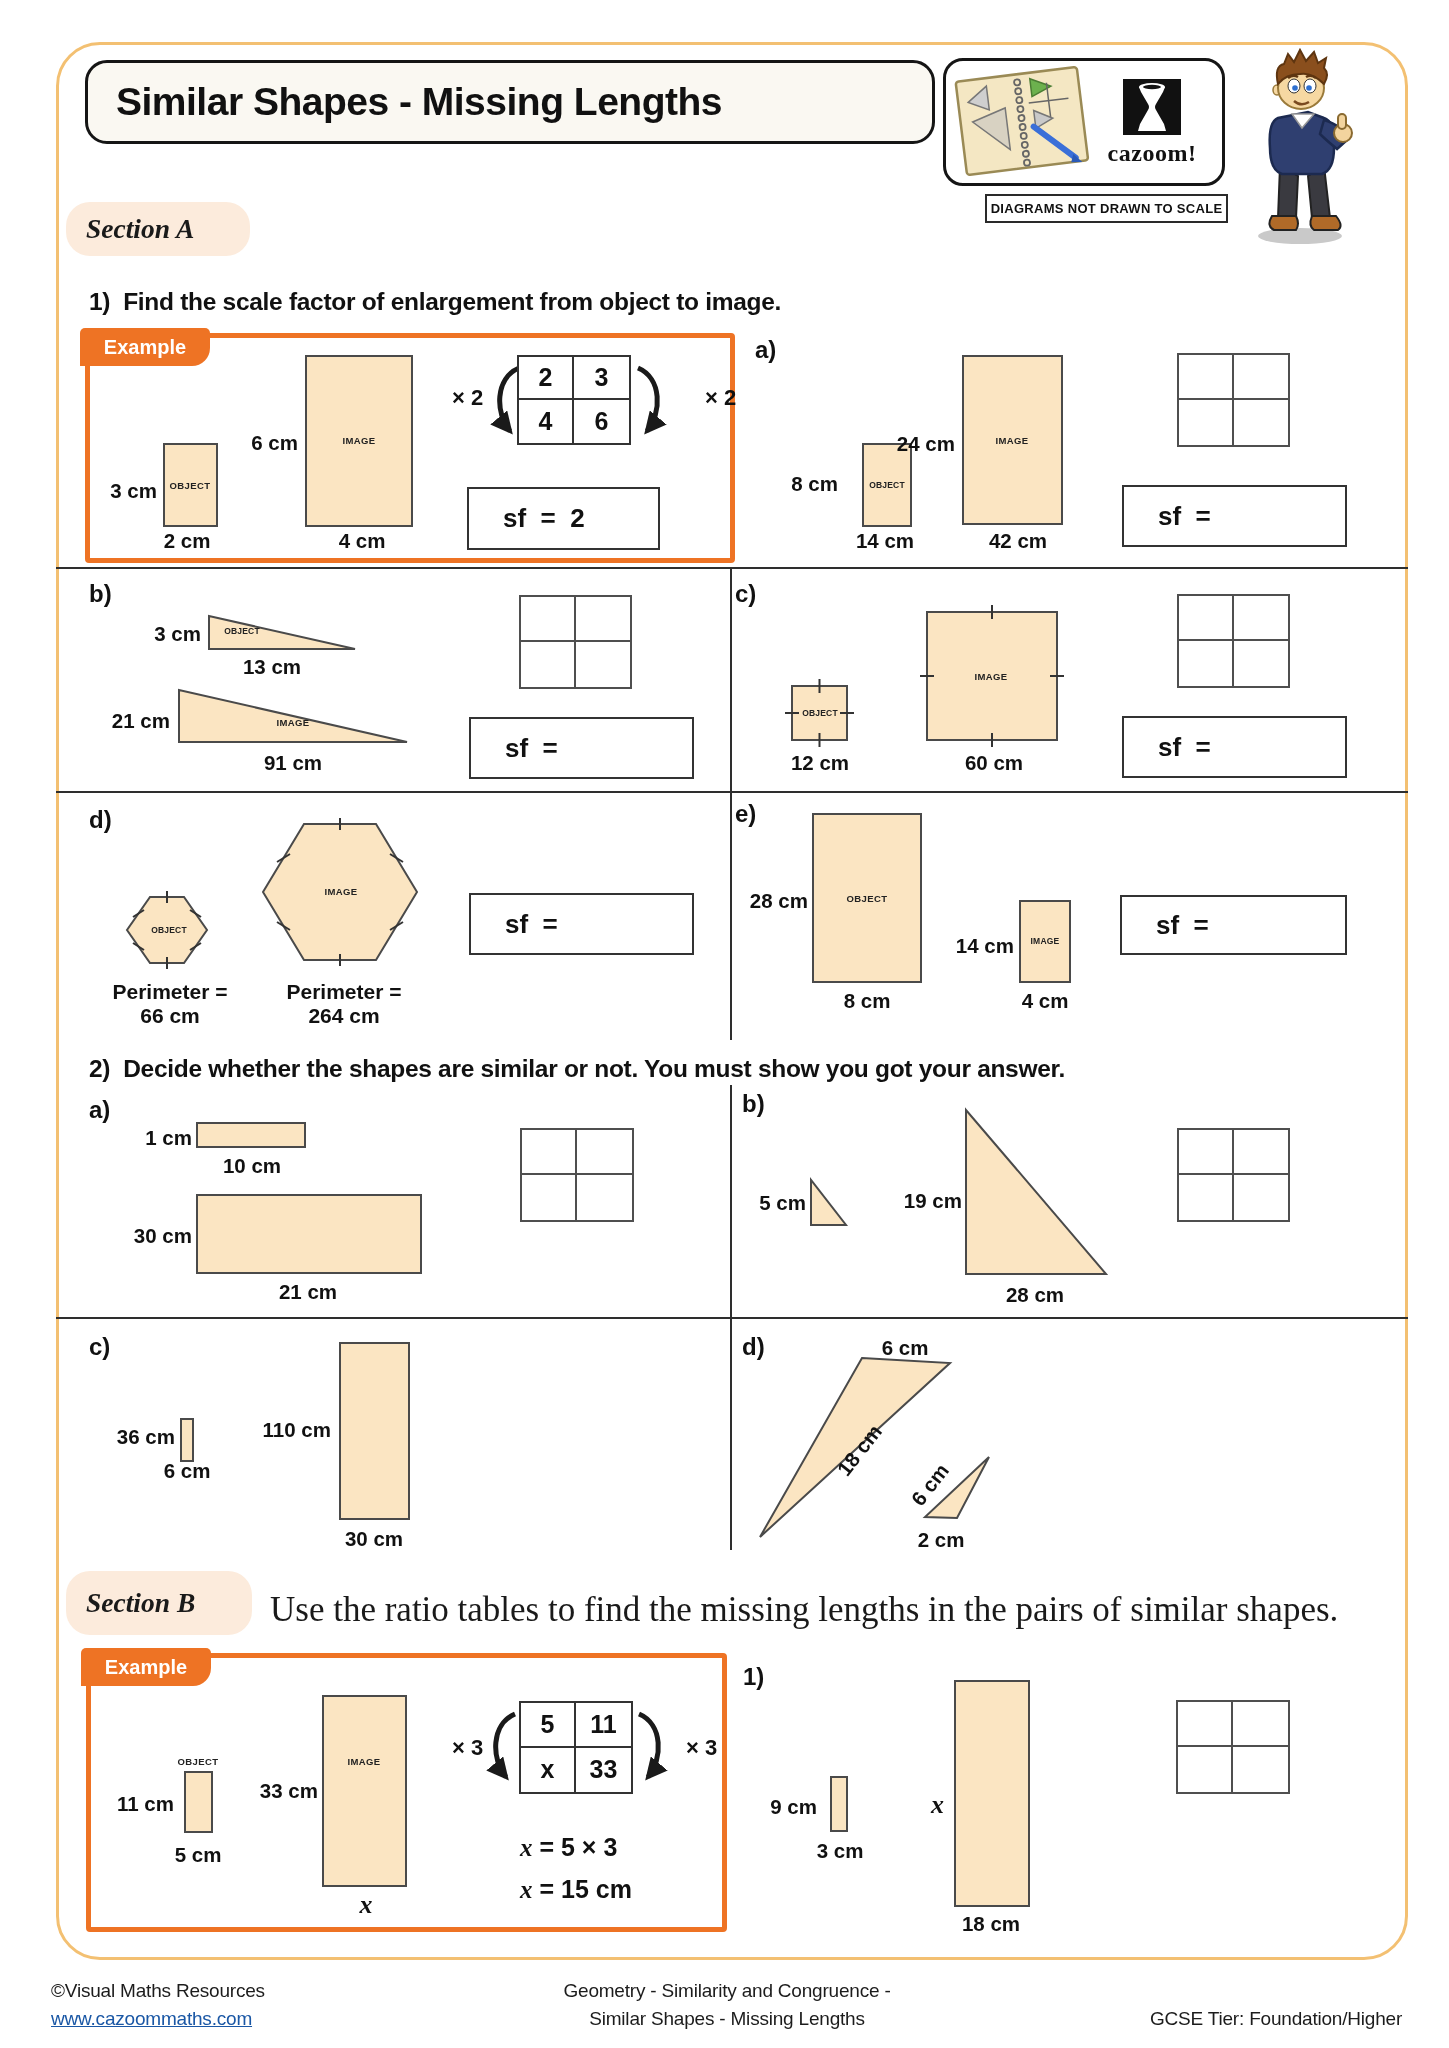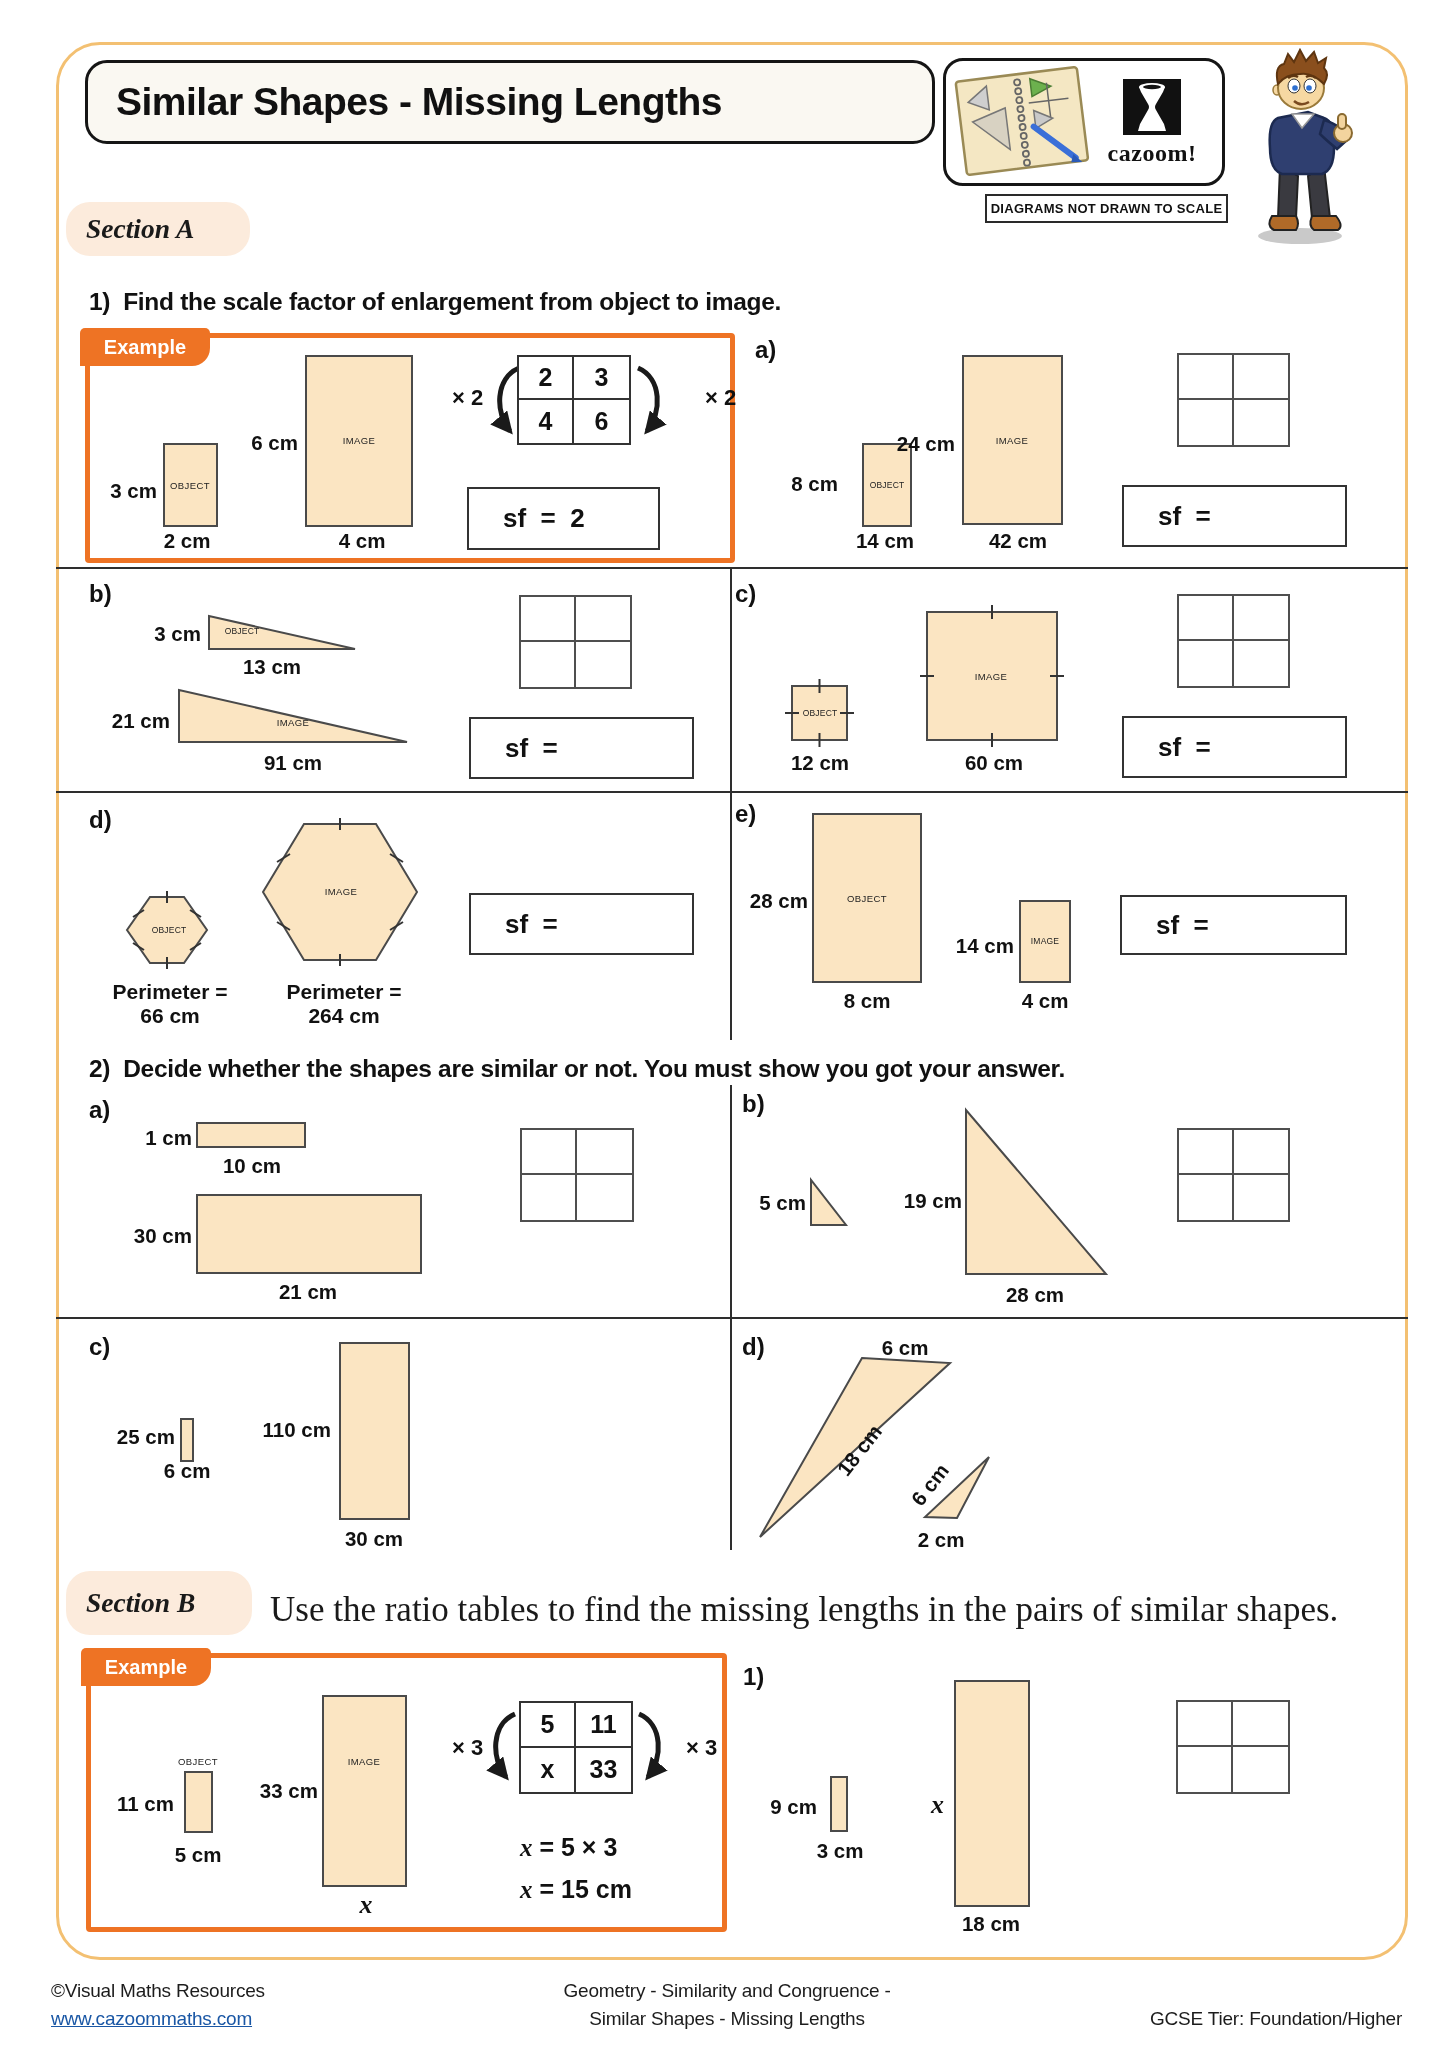--- a/index.html
+++ b/index.html
@@ -11,21 +11,21 @@
   .cazoomtxt{position:absolute;left:1096px;top:140px;width:112px;text-align:center;font-family:"Liberation Serif",serif;font-weight:700;font-size:24px;color:#111;letter-spacing:0.5px}
   .notebox{position:absolute;left:985px;top:194px;width:243px;height:29px;border:2px solid #2a2a2a;background:#fff;display:flex;align-items:center;justify-content:center;font-size:13px;font-weight:700;color:#111;letter-spacing:0.3px;box-sizing:border-box}
   .chip{position:absolute;background:#FCEBDC;border-radius:24px;display:flex;align-items:center;padding-left:20px;box-sizing:border-box}
   .chip span{font-family:"Liberation Serif",serif;font-style:italic;font-weight:700;font-size:27.5px;color:#1a1a1a}
   .qh{position:absolute;font-size:24.5px;font-weight:700;color:#111;white-space:pre;letter-spacing:-0.3px}
   .pl{position:absolute;font-size:24px;font-weight:700;color:#111}
   .lb{position:absolute;font-size:20.5px;font-weight:700;color:#111;white-space:pre;line-height:1.1}
   .rt{width:110px;text-align:right}
   .cc{transform:translateX(-50%)}
   .ctr{text-align:right}
-  .tag{position:absolute;font-size:9.5px;font-weight:400;color:#222;letter-spacing:0.4px;transform:translate(-50%,-50%);white-space:nowrap;z-index:2}
+  .tag{position:absolute;font-size:9.5px;font-weight:700;color:#222;letter-spacing:0.4px;transform:translate(-50%,-50%);white-space:nowrap;z-index:2}
   .tag.sm{font-size:8.5px;letter-spacing:0.2px}
   .shape{position:absolute;background:#FBE5C2;border:2px solid #4a4a4a;box-sizing:border-box}
   .agrid{position:absolute;background:#fff;border:2px solid #4f4f4f;display:grid;grid-template-columns:1fr 1fr;grid-template-rows:1fr 1fr;box-sizing:border-box}
   .agrid>div:nth-child(1){border-right:2px solid #4f4f4f;border-bottom:2px solid #4f4f4f}
   .agrid>div:nth-child(2){border-bottom:2px solid #4f4f4f}
   .agrid>div:nth-child(3){border-right:2px solid #4f4f4f}
   .rtab{position:absolute;background:#fff;border:2.5px solid #333;display:grid;grid-template-columns:1fr 1fr;grid-template-rows:1fr 1fr;box-sizing:border-box;z-index:2}
   .rtab>div{display:flex;align-items:center;justify-content:center;font-size:25px;font-weight:700;color:#111}
   .rtab>div:nth-child(1){border-right:2.5px solid #333;border-bottom:2.5px solid #333}
   .rtab>div:nth-child(2){border-bottom:2.5px solid #333}
@@ -307,21 +307,21 @@
       <div></div>
       <div></div>
       <div></div>
     </div>
 
   <div class="hl" style="left:56px;top:1317px;width:1352px"></div>
   <div class="vl" style="left:730px;top:1085px;height:465px"></div>
 
   <div class="pl" style="left:89px;top:1333px">c)</div>
   <div class="shape" style="left:180px;top:1418px;width:14px;height:44px"></div>
-  <div class="lb rt" style="left:65px;top:1426px">25 cm</div>
+  <div class="lb rt" style="left:65px;top:1426px">36 cm</div>
   <div class="lb cc" style="left:187px;top:1460px">6 cm</div>
   <div class="shape" style="left:339px;top:1342px;width:71px;height:178px"></div>
   <div class="lb rt" style="left:221px;top:1419px">110 cm</div>
   <div class="lb cc" style="left:374px;top:1528px">30 cm</div>
 
   <div class="pl" style="left:742px;top:1333px">d)</div>
   <div class="lb cc" style="left:905px;top:1337px">6 cm</div>
   <svg class="shp" style="left:755px;top:1353px" width="200" height="190" viewBox="0 0 200 190">
     <polygon points="107,5 195,10 5,184" fill="#FBE5C2" stroke="#4a4a4a" stroke-width="2"></polygon>
   </svg>

